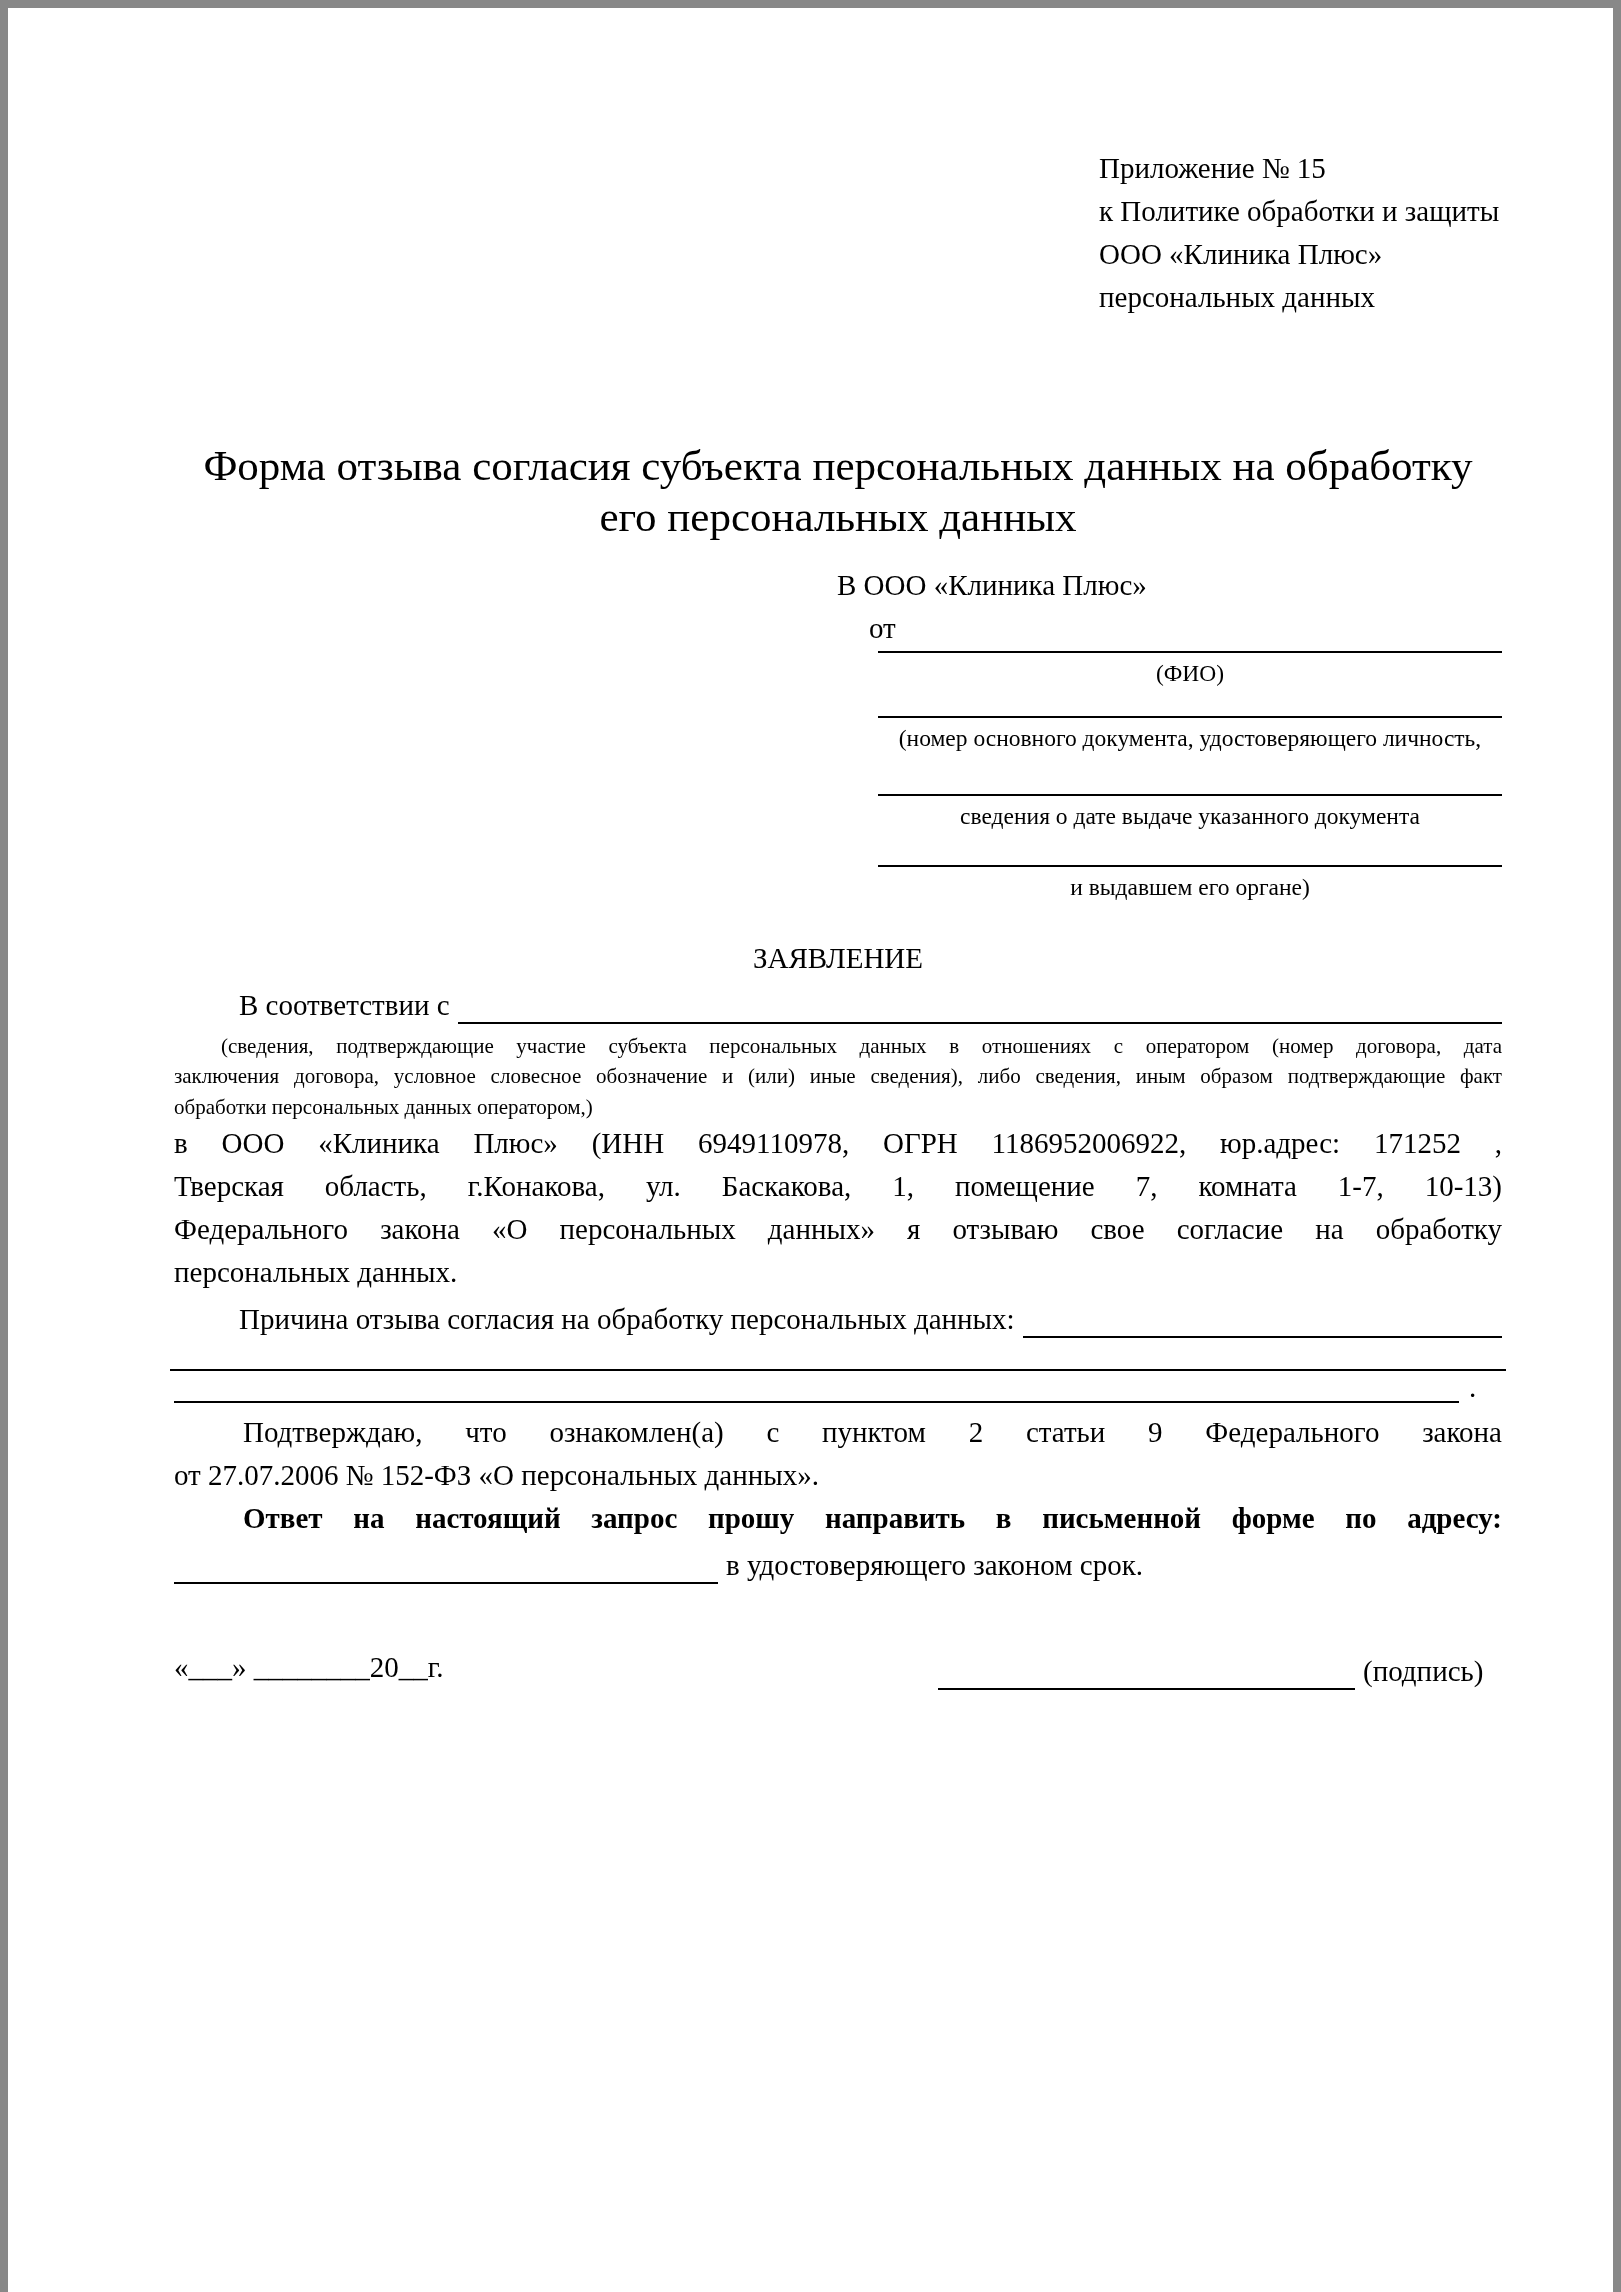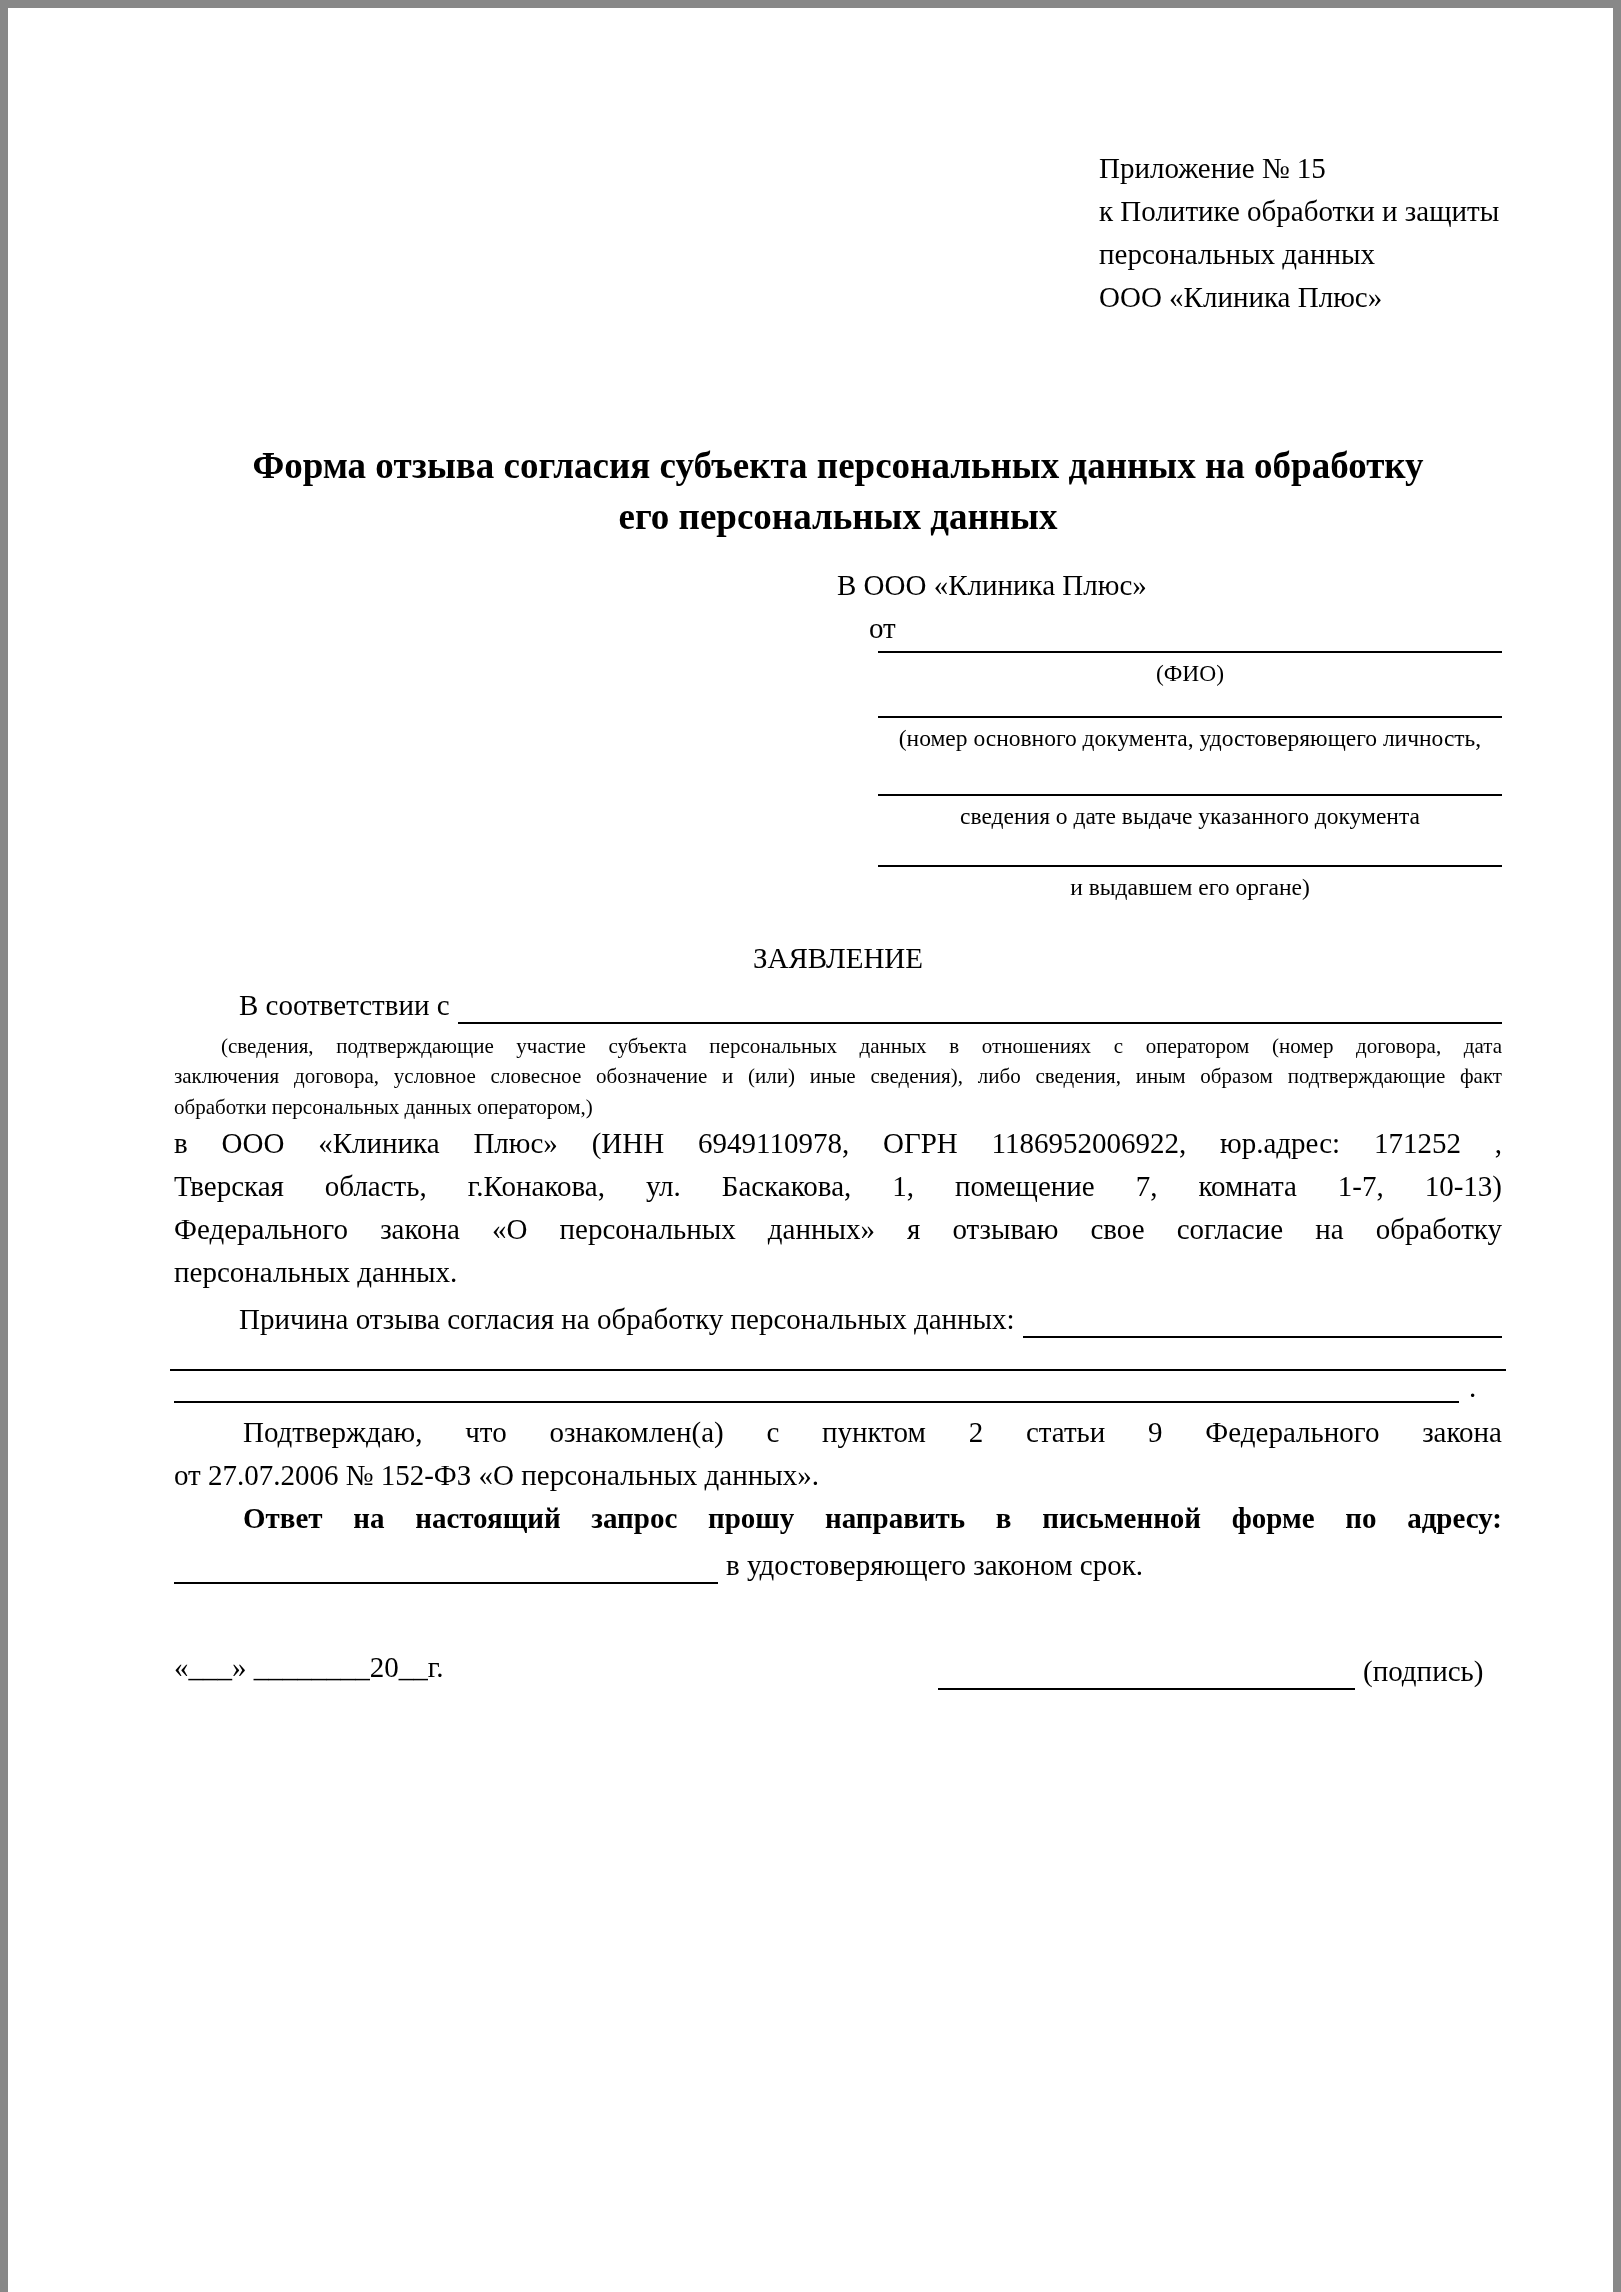--- a/index.html
+++ b/index.html
@@ -16,21 +16,21 @@
   }
   .content {
     position:absolute; left:154px; top:0;
     width:1344px;
   }
 
   
   .header-block { margin-top:137px; margin-left:929px; line-height:39px; }
 
   
-  .doc-title { margin-top:125px; font-size:37px; font-weight:bold; text-align:center; line-height:47px; }
+  .doc-title { margin-top:125px; font-size:43px; font-weight:normal; text-align:center; line-height:47px; }
   .doc-title .line { text-align:center; }
 
   
   .recipient { margin-top:25.5px; margin-left:667px; line-height:39px; }
   .recipient .from { margin-left:36px; margin-top:9.8px; line-height:29px; }
 
   
   .fields { margin-left:704px; width:640px; }
   .field .rule { border-bottom:2px solid #000; }
   .field .caption { text-align:center; font-size:23.5px; line-height:29px; padding-top:2px; }
@@ -81,22 +81,22 @@
 </style>
 </head>
 <body>
 
 <div class="page">
   <div class="content">
 
     <div class="header-block">
         <div class="line first">Приложение № 15</div>
         <div class="line">к Политике обработки и защиты</div>
+        <div class="line last">ООО «Клиника Плюс»</div>
         <div class="line">персональных данных</div>
-        <div class="line last">ООО «Клиника Плюс»</div>
       </div>
 
     <div class="doc-title">
         <div class="line first">Форма отзыва согласия субъекта персональных данных на обработку</div>
         <div class="line last">его персональных данных</div>
       </div>
 
     <div class="recipient">
       <div class="to">В ООО «Клиника Плюс»</div>
       <div class="from">от</div>

